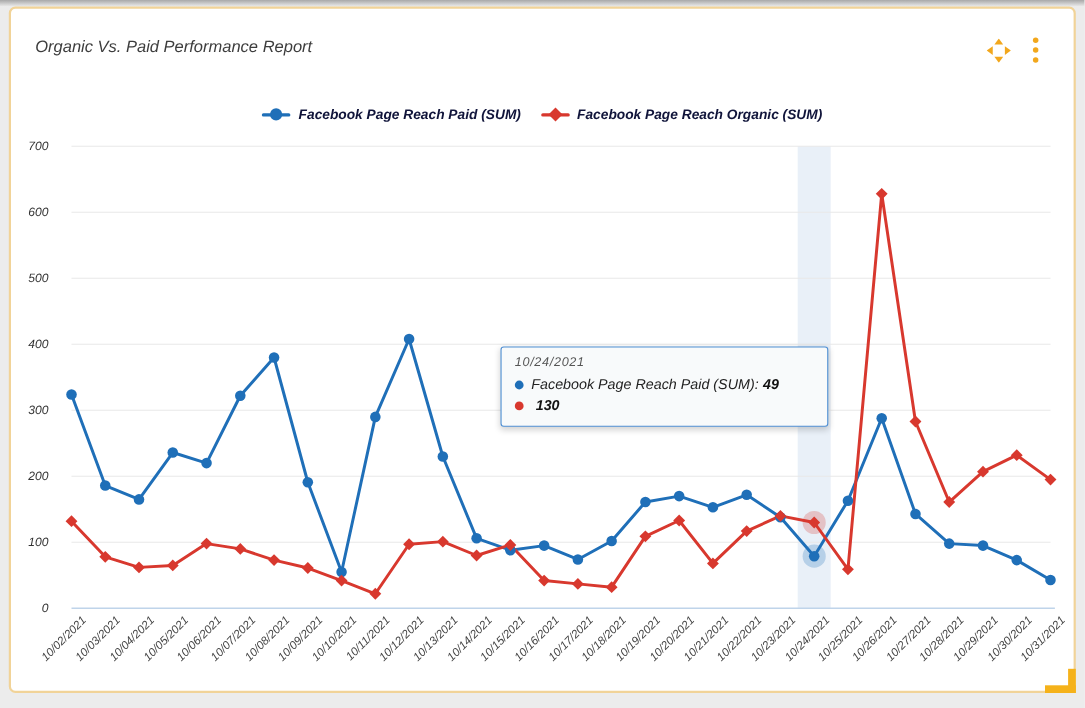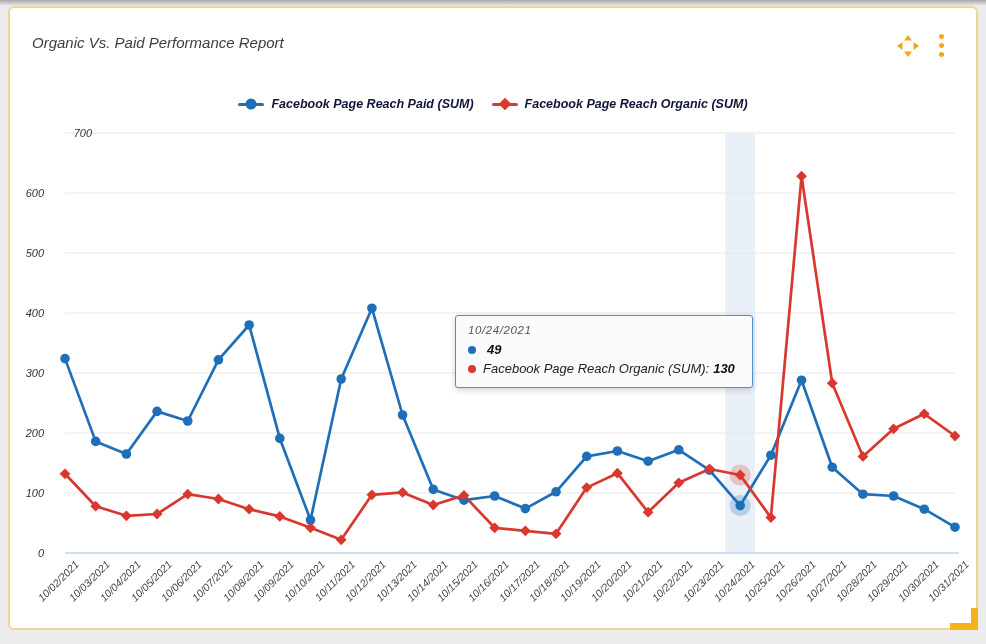--- a/index.html
+++ b/index.html
@@ -156,21 +156,21 @@
         <path d="M 924.3103448275862 408.40000000000003 L 929.7103448275861 413.8 L 924.3103448275862 419.2 L 918.9103448275862 413.8 Z" fill="#d8382e"></path>
         <path d="M 955 430.6 L 960.4 436 L 955 441.4 L 949.6 436 Z" fill="#d8382e"></path>
       </svg>
       <div class="ylab" style="top: 546px;">0</div>
       <div class="ylab" style="top: 486px;">100</div>
       <div class="ylab" style="top: 426px;">200</div>
       <div class="ylab" style="top: 366px;">300</div>
       <div class="ylab" style="top: 306px;">400</div>
       <div class="ylab" style="top: 246px;">500</div>
       <div class="ylab" style="top: 186px;">600</div>
-      <div class="ylab" style="top: 126px; margin-left: 48px;">700</div>
+      <div class="ylab" style="top: 126px;">700</div>
       <div class="xlab" style="right: 913px;">10/02/2021</div>
       <div class="xlab" style="right: 882.31px;">10/03/2021</div>
       <div class="xlab" style="right: 851.621px;">10/04/2021</div>
       <div class="xlab" style="right: 820.931px;">10/05/2021</div>
       <div class="xlab" style="right: 790.241px;">10/06/2021</div>
       <div class="xlab" style="right: 759.552px;">10/07/2021</div>
       <div class="xlab" style="right: 728.862px;">10/08/2021</div>
       <div class="xlab" style="right: 698.172px;">10/09/2021</div>
       <div class="xlab" style="right: 667.483px;">10/10/2021</div>
       <div class="xlab" style="right: 636.793px;">10/11/2021</div>
@@ -193,21 +193,21 @@
       <div class="xlab" style="right: 115.069px;">10/28/2021</div>
       <div class="xlab" style="right: 84.3793px;">10/29/2021</div>
       <div class="xlab" style="right: 53.6897px;">10/30/2021</div>
       <div class="xlab" style="right: 23px;">10/31/2021</div>
     </div>
 
   <div class="tooltip">
     <div class="tt-date">10/24/2021</div>
     <div class="tt-row">
       <span class="tt-dot" style="background: rgb(31, 111, 184);"></span>
+      <span>Facebook Page Reach Paid (SUM):</span>
       <b>49</b>
     </div>
     <div class="tt-row">
       <span class="tt-dot" style="background: rgb(216, 56, 46);"></span>
-      <span>Facebook Page Reach Organic (SUM):</span>
       <b>130</b>
     </div>
   </div>
 </div>
 
 </body></html>

